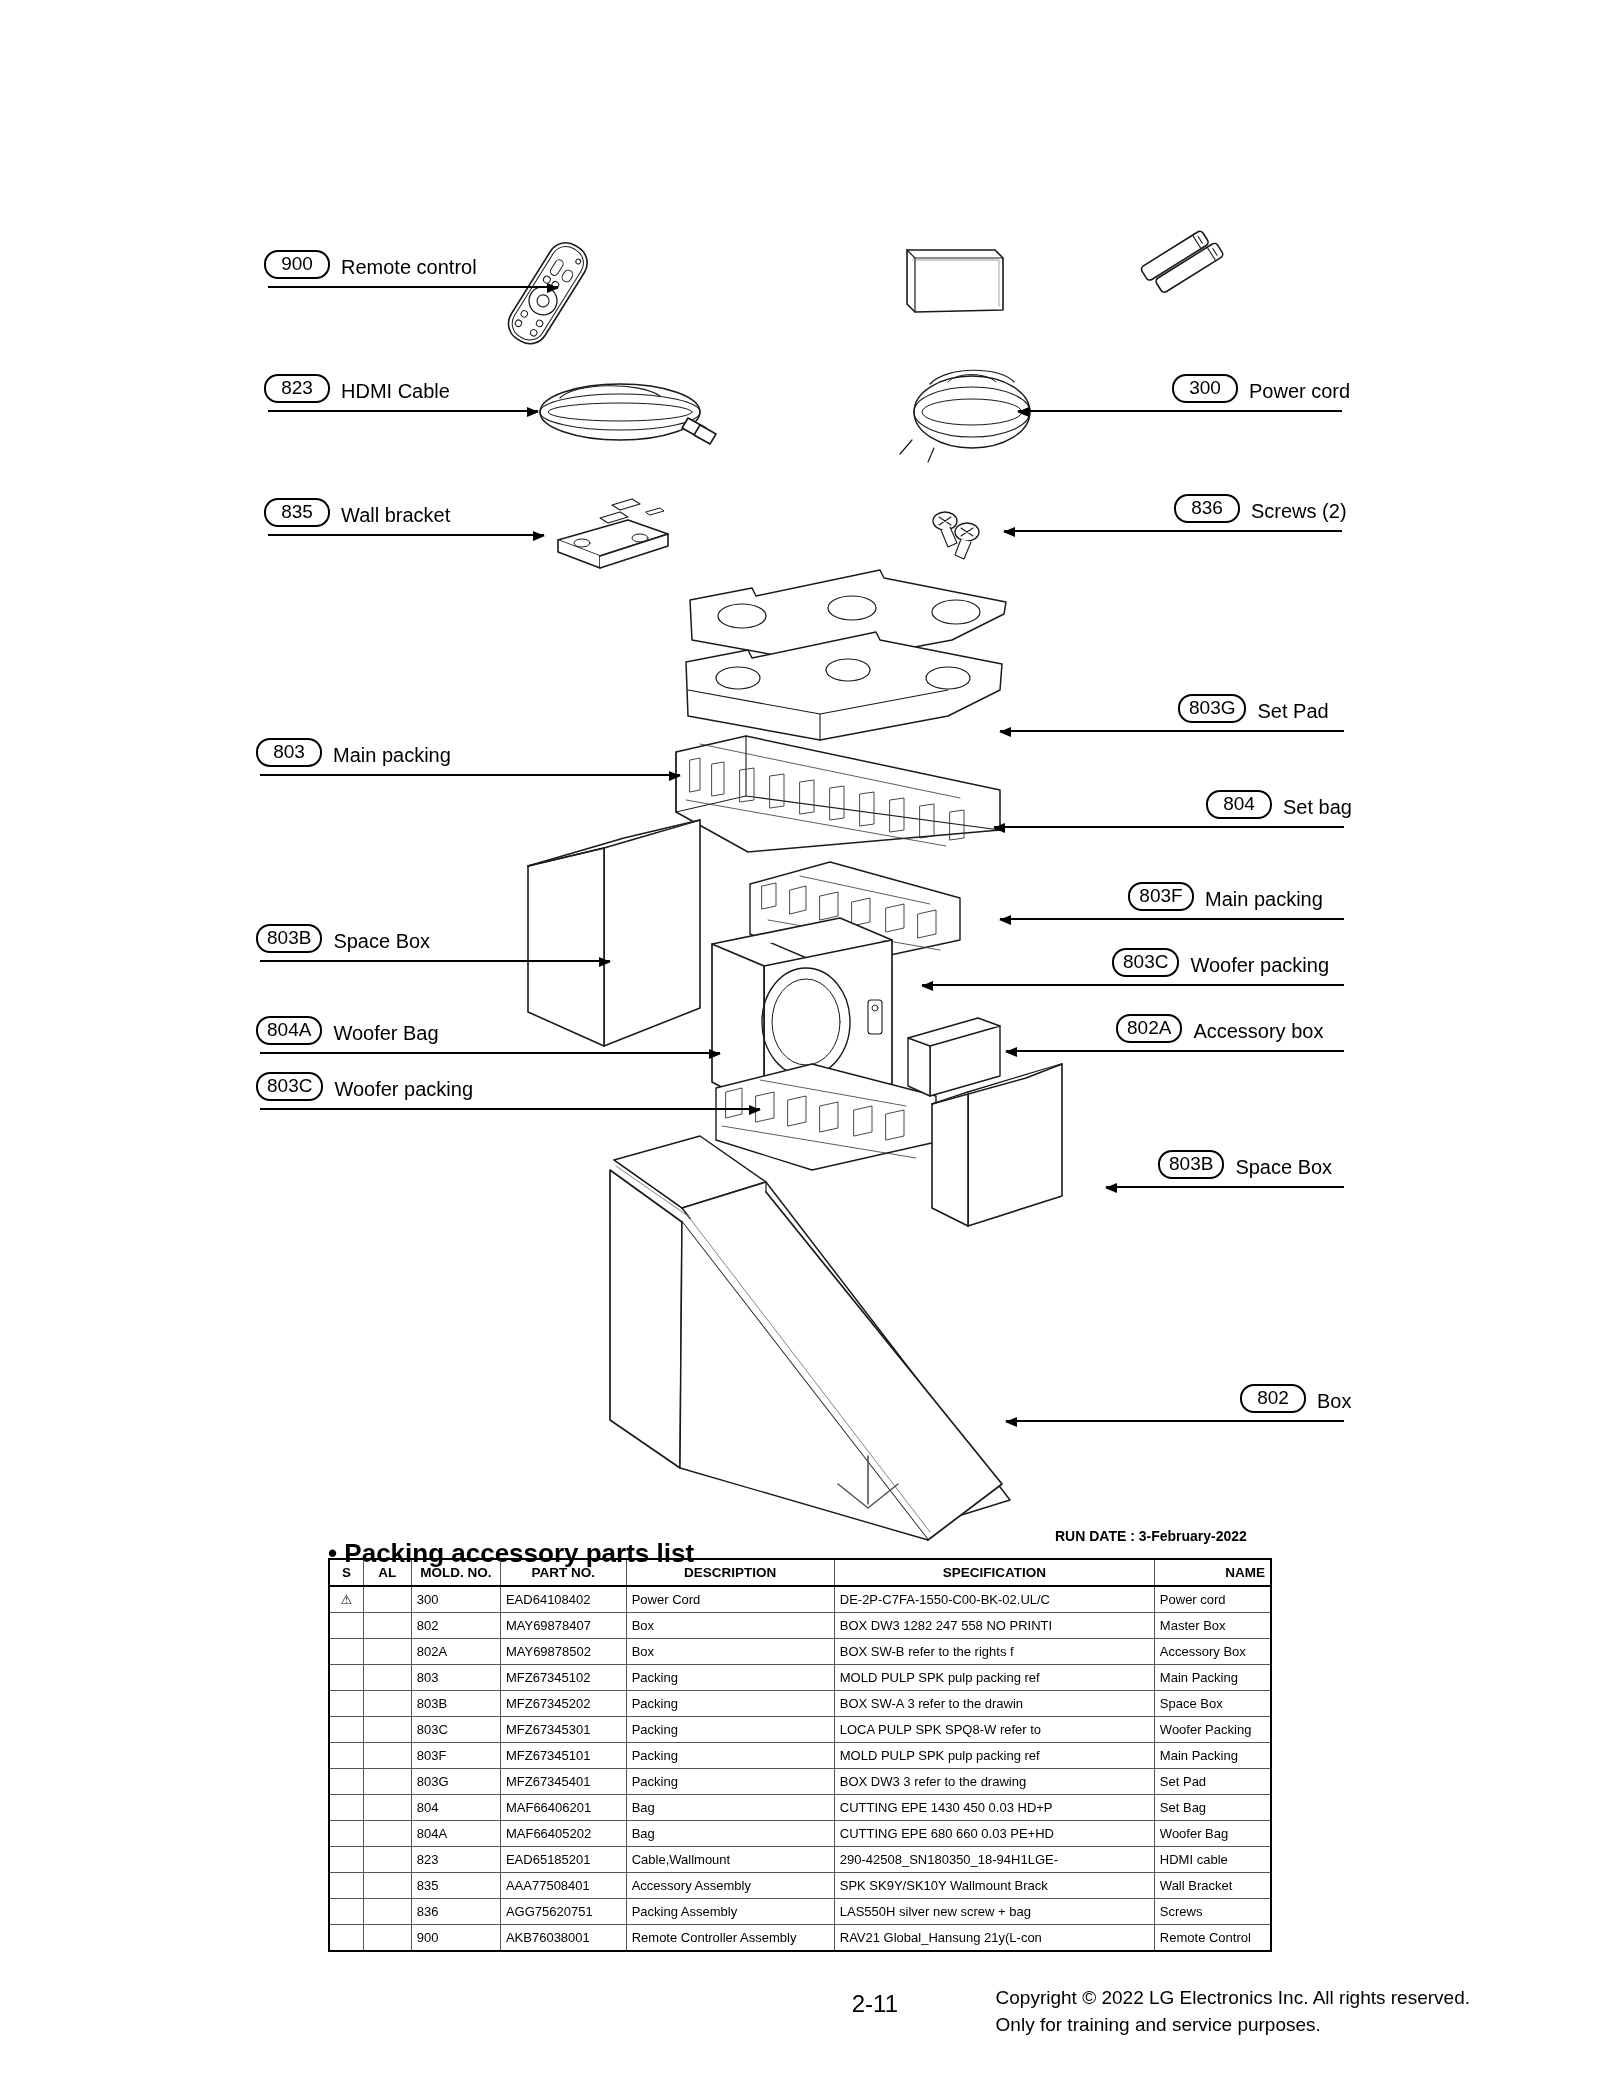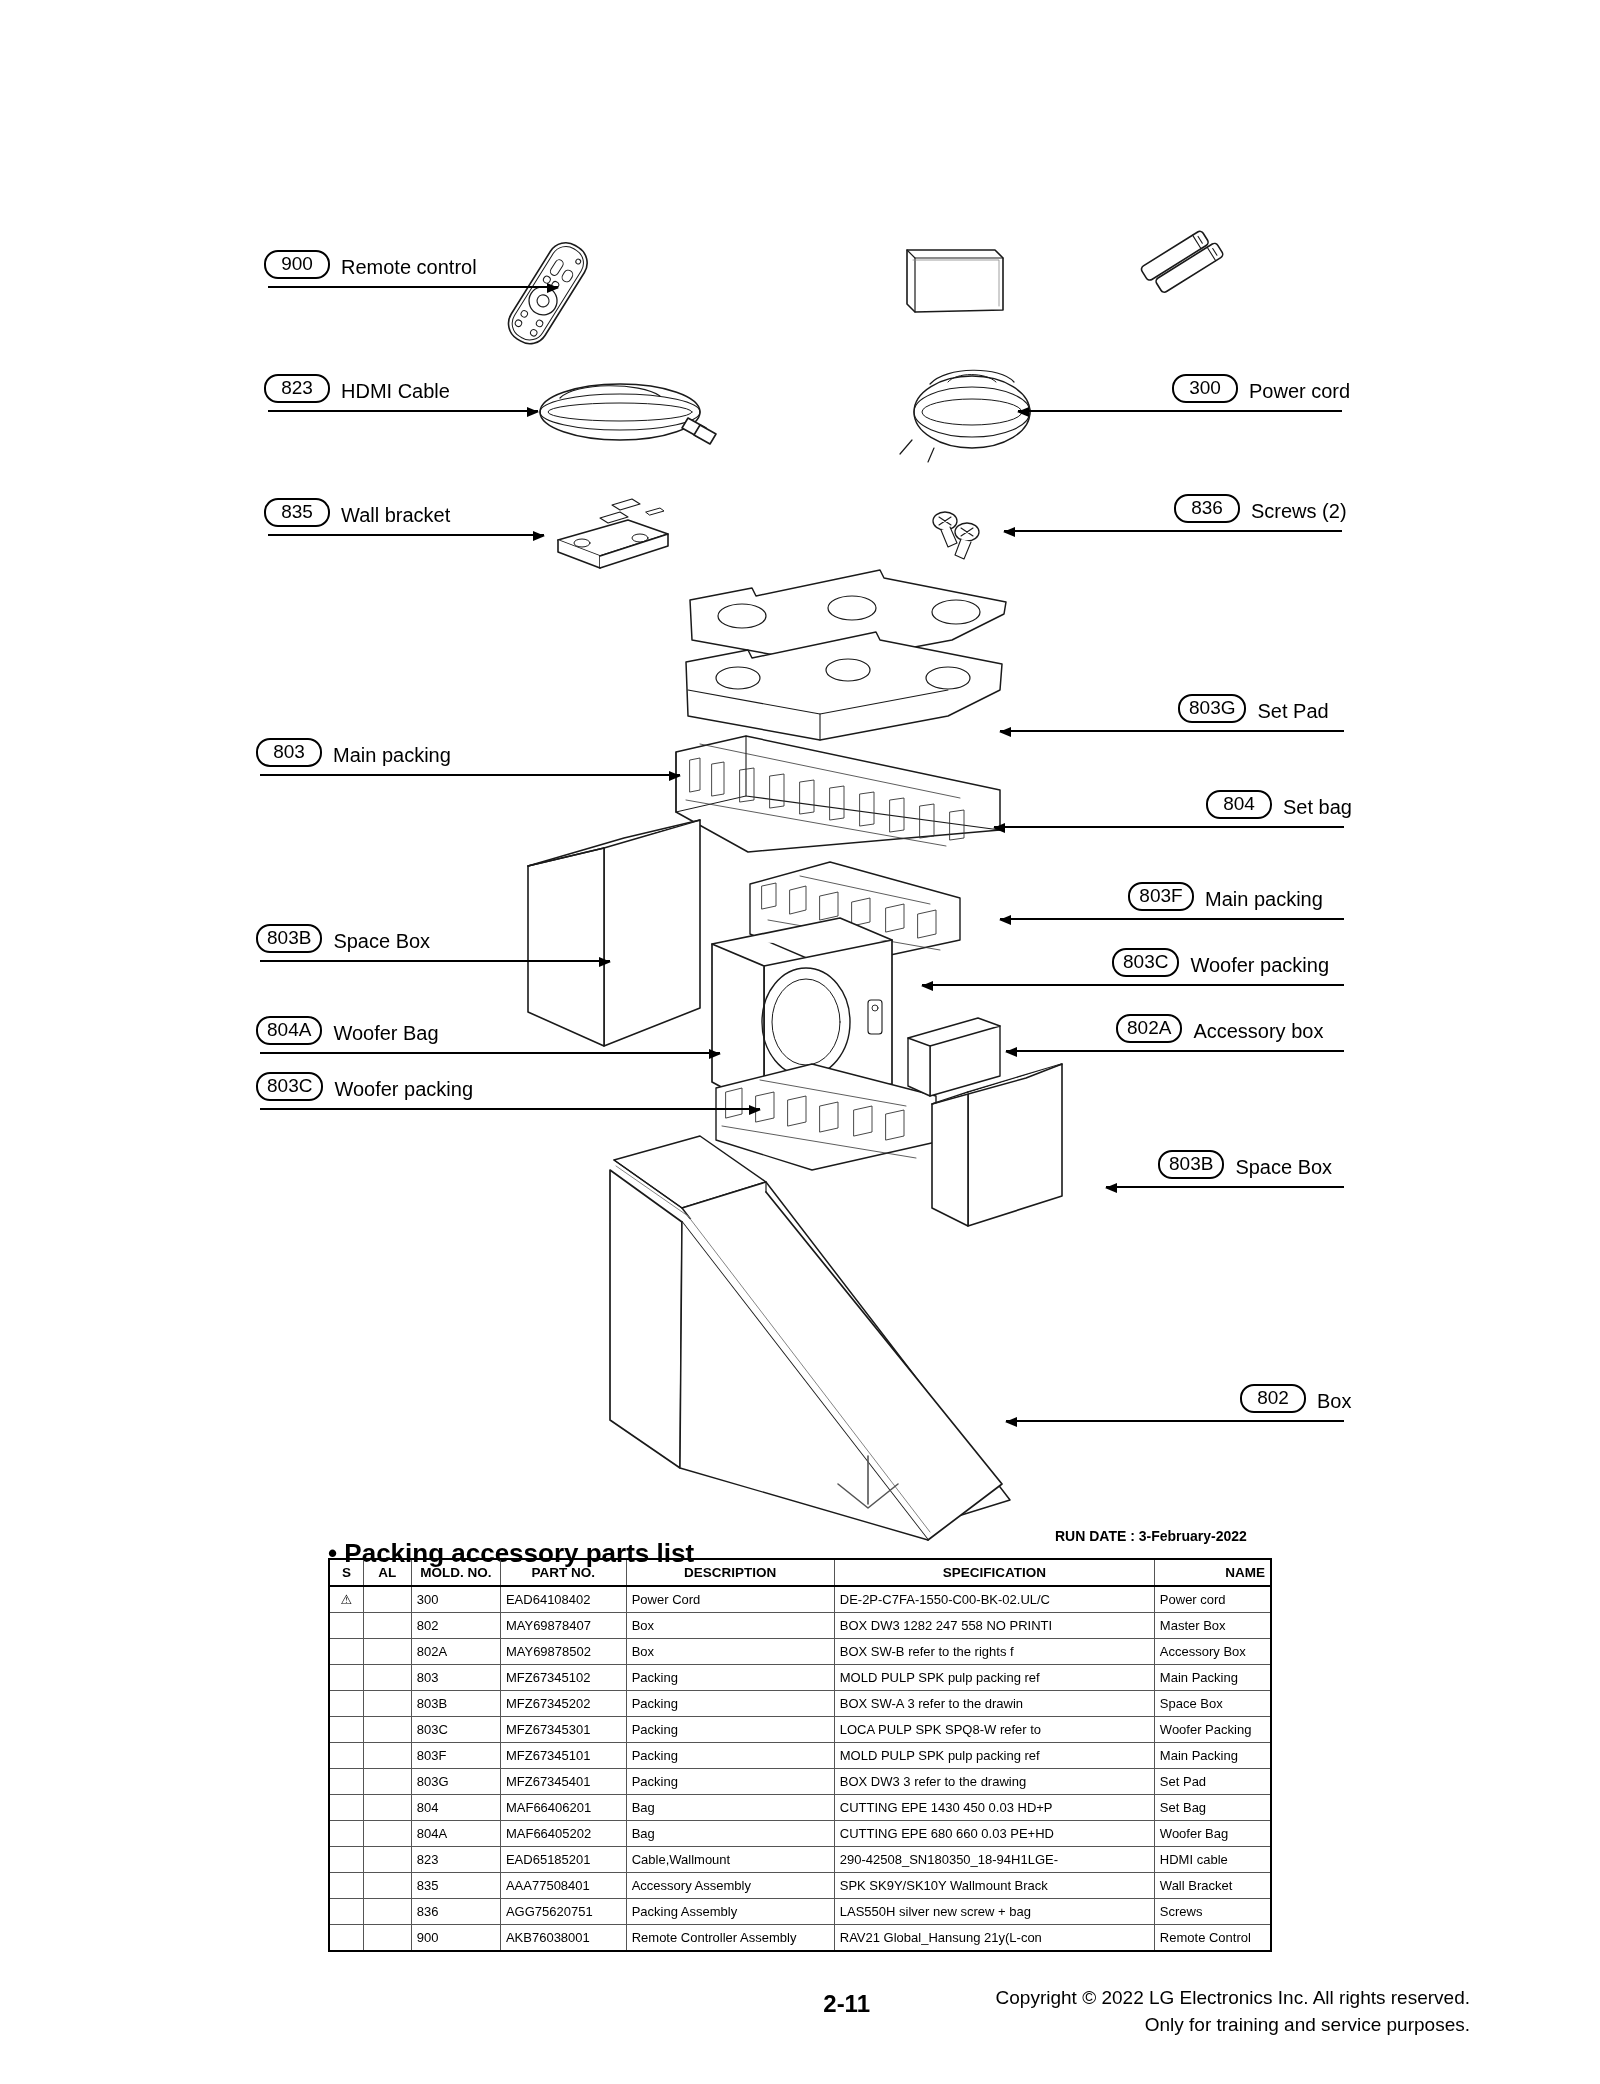--- a/index.html
+++ b/index.html
@@ -137,27 +137,27 @@
 
   td.center { text-align: center; }
 
   
   .page-num {
     position: absolute;
     left: 0; top: 1990px;
     width: 870px;
     text-align: right;
     font-size: 24px;
-    font-weight: bold;
+    font-weight: normal;
+    padding-left: 28px;
   }
   .copyright {
     position: absolute;
     right: 130px;
     top: 1984px;
-    text-align: right;
     font-size: 19px;
     line-height: 27px;
   }
 </style>
 </head>
 <body>
 
 <div id="page">
 
 

